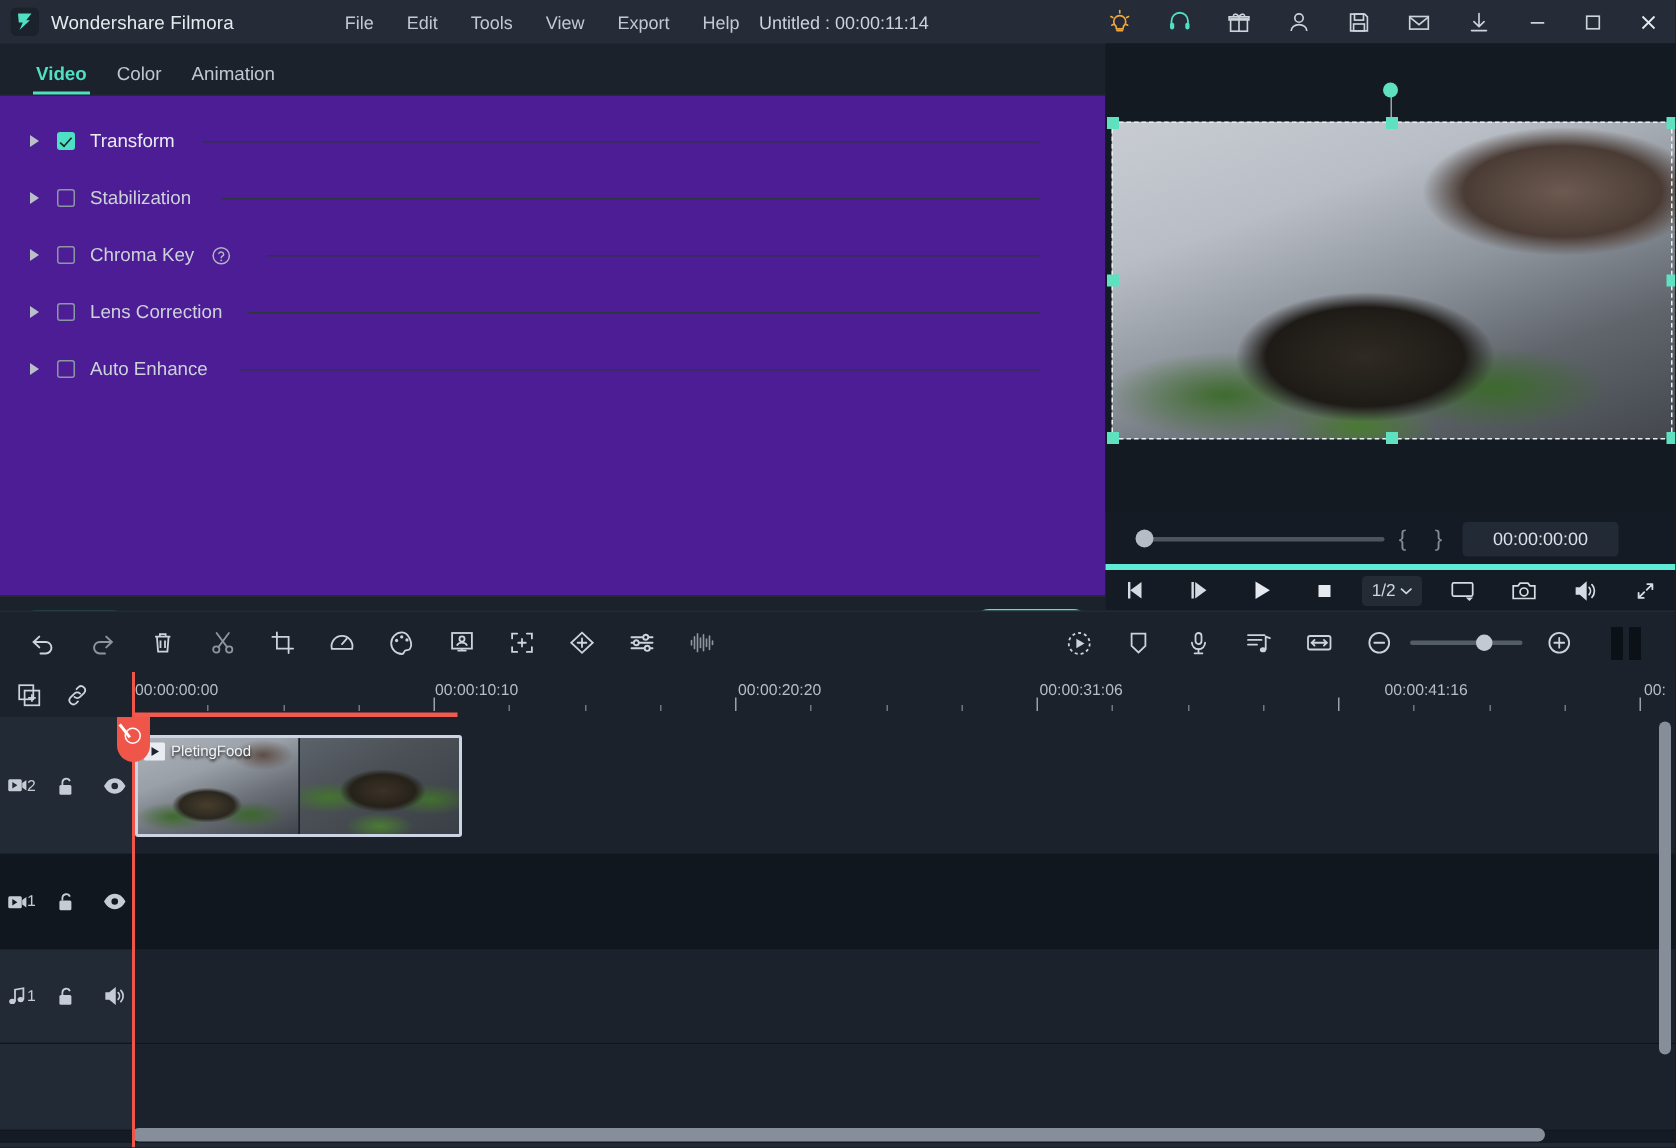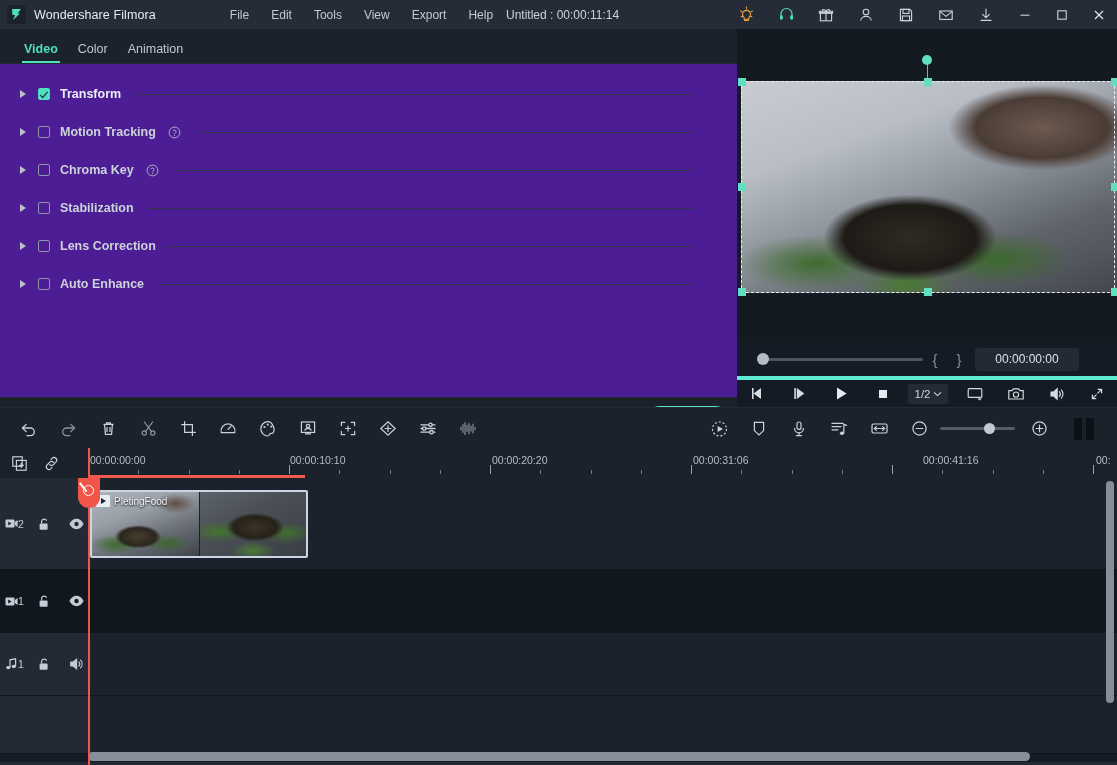--- a/index.html
+++ b/index.html
@@ -84,21 +84,21 @@
     margin-right: 10px; flex: 0 0 auto; cursor: pointer; background: transparent;
   }
   .cbx.on {
     background: #4fdfc2; border-color: #4fdfc2;
     position: relative;
   }
   .cbx.on::after {
     content: ""; position: absolute; left: 3.4px; top: .7px; width: 3.4px; height: 6.6px;
     border: solid #10202a; border-width: 0 1.8px 1.8px 0; transform: rotate(42deg);
   }
-  .eff-label { font-size: 12.5px; color: #ccd2da; white-space: nowrap; font-weight: bold; }
+  .eff-label { font-size: 12.5px; color: #ccd2da; white-space: nowrap; }
   .eff-label.on { color: #e8edf3; }
   .help-ico { margin-left: 12px; cursor: pointer; display: flex; }
   .eff-line {
     position: absolute; right: 44px; height: 1px; background: #2c3541;
   }
 
   .panel-footer {
     position: absolute; left: 0; top: 368px; width: 737px; height: 39px;
     background: #1b222c; border-top: 1px solid #222a34;
   }
@@ -446,53 +446,40 @@
     <div class="effect-list">
 
       <div class="effect-row">
         <span class="tri"></span>
         <span class="cbx on"></span>
         <span class="eff-label on">Transform</span>
         <span class="eff-line" style="left:135px;"></span>
       </div>
 
 
+
       <div class="effect-row">
         <span class="tri"></span>
         <span class="cbx"></span>
-        <span class="eff-label">Motion Tracking</span>
-        <span class="help-ico">
-          <svg width="13" height="13" viewBox="0 0 13 13" fill="none" stroke="#aeb6c1" stroke-width="1">
-            <circle cx="6.5" cy="6.5" r="5.4"></circle>
-            <path d="M4.9 4.9 a1.7 1.7 0 0 1 3.2 .7 c0 1.1 -1.6 1.3 -1.6 2.3" stroke-linecap="round"></path>
-            <circle cx="6.5" cy="9.6" r=".62" fill="#aeb6c1" stroke="none"></circle>
-          </svg>
-        </span>
-        <span class="eff-line" style="left:200px;"></span>
+        <span class="eff-label">Stabilization</span>
+        <span class="eff-line" style="left:148px;"></span>
       </div>
 
       <div class="effect-row">
         <span class="tri"></span>
         <span class="cbx"></span>
         <span class="eff-label">Chroma Key</span>
         <span class="help-ico">
           <svg width="13" height="13" viewBox="0 0 13 13" fill="none" stroke="#aeb6c1" stroke-width="1">
             <circle cx="6.5" cy="6.5" r="5.4"></circle>
             <path d="M4.9 4.9 a1.7 1.7 0 0 1 3.2 .7 c0 1.1 -1.6 1.3 -1.6 2.3" stroke-linecap="round"></path>
             <circle cx="6.5" cy="9.6" r=".62" fill="#aeb6c1" stroke="none"></circle>
           </svg>
         </span>
         <span class="eff-line" style="left:178px;"></span>
-      </div>
-
-      <div class="effect-row">
-        <span class="tri"></span>
-        <span class="cbx"></span>
-        <span class="eff-label">Stabilization</span>
-        <span class="eff-line" style="left:148px;"></span>
       </div>
 
       <div class="effect-row">
         <span class="tri"></span>
         <span class="cbx"></span>
         <span class="eff-label">Lens Correction</span>
         <span class="eff-line" style="left:165px;"></span>
       </div>
 
 

